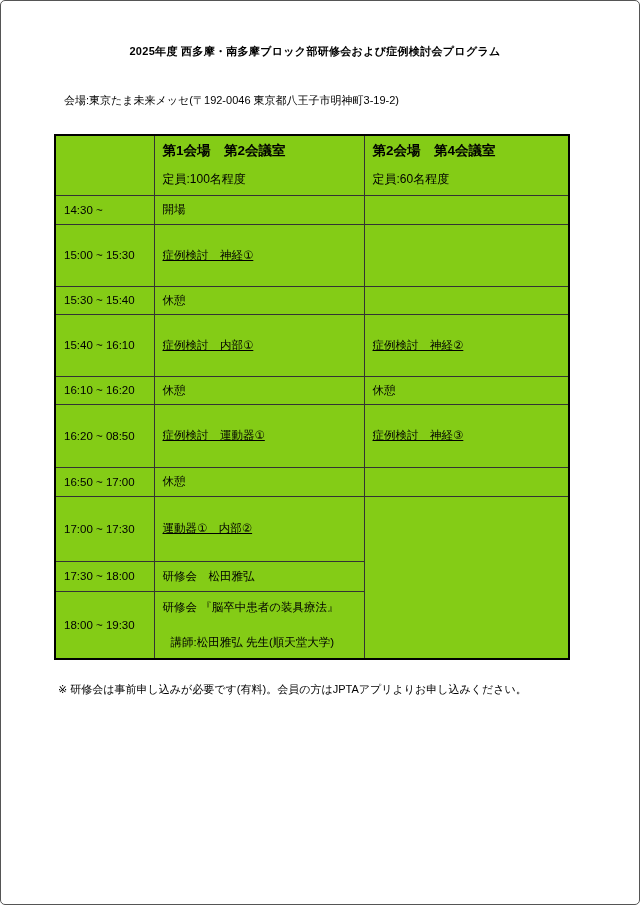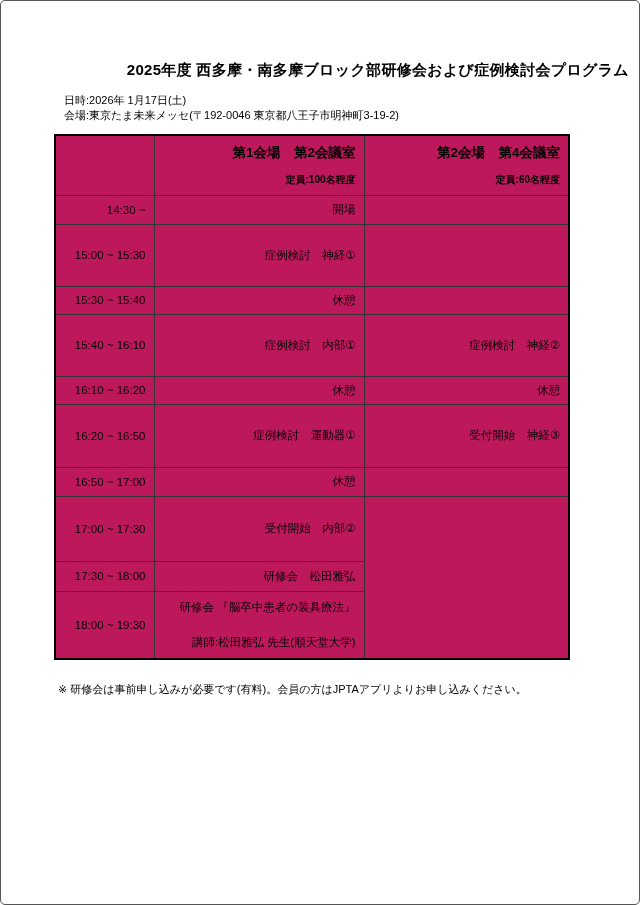--- a/index.html
+++ b/index.html
@@ -10,82 +10,81 @@
     box-sizing: border-box;
     background: #ffffff;
     border: 1.5px solid #555555;
     border-radius: 5px;
     font-family: "Liberation Sans", "DejaVu Sans", sans-serif;
     color: #000000;
     overflow: hidden;
   }
   .doc-title {
     position: absolute;
-    top: 60px; left: 0; right: 10px;
-    text-align: right;
-    font-size: 15px;
+    top: 43px; left: 0; right: 10px;
+    text-align: center;
+    font-size: 11px;
     font-weight: bold;
     letter-spacing: 0.3px;
   }
   .info-block {
     position: absolute;
     top: 92px; left: 63px;
     font-size: 11px;
     line-height: 14.5px;
   }
   table.schedule {
     position: absolute;
     top: 133px; left: 53px;
     border-collapse: collapse;
     table-layout: fixed;
     border: 2.5px solid #000000;
   }
   table.schedule th, table.schedule td {
     border: 1.5px solid var(--border, #333333);
-    background: #be185d;
+    background: #84cc16;
     padding: 2px 8px;
     vertical-align: middle;
     font-size: 11.5px;
     font-weight: normal;
-    text-align: right;
+    text-align: left;
     overflow: hidden;
   }
   col.c-time  { width: 99px; }
   col.c-hall1 { width: 210px; }
   col.c-hall2 { width: 205px; }
   tr.h-head { height: 60px; }
   tr.h29 { height: 29px; }
   tr.h62 { height: 62px; padding-left: 48px; }
   tr.h28 { height: 28px; }
   tr.h63 { height: 63px; }
   tr.h65 { height: 65px; padding-left: 6px; }
   tr.h30 { height: 30px; padding-left: 38px; }
   tr.h68 { height: 68px; }
   th.venue { text-align: center; vertical-align: middle; }
   .venue-name { font-weight: bold; font-size: 13.5px; }
-  .venue-cap  { font-weight: bold; font-size: 10px; margin-top: 11px; }
+  .venue-cap  { font-weight: normal; font-size: 12px; margin-top: 11px; }
   td.bold { font-weight: bold; }
-  td.bg-session { background: var(--session-bg, #fce4d6); }
+  td.bg-session { background: var(--session-bg, #fce4d6); text-decoration: underline; }
   td.bg-seminar { background: var(--seminar-bg, #bdd7ee); }
   .seminar-sub { font-weight: normal; padding-left: 8px; margin-top: 20px; }
   .footer-note {
     position: absolute;
     top: 681px; left: 57px;
     font-size: 11px;
   }
 </style>
 </head>
 <body>
 
 <div class="page">
 
   <div class="doc-title">2025年度 西多摩・南多摩ブロック部研修会および症例検討会プログラム</div>
 
   <div class="info-block">
-    <div>日時:2026年 1月17日(土)</div>
     <div>会場:東京たま未来メッセ(〒192-0046 東京都八王子市明神町3-19-2)</div>
   </div>
 
   <table class="schedule">
     <colgroup>
       <col class="c-time">
         <col class="c-hall1">
         <col class="c-hall2">
     </colgroup>
     <tbody>
@@ -125,34 +124,34 @@
         <td class="bold bg-session">症例検討　神経②</td>
       </tr>
 
       <tr class="h28">
         <td>16:10 ~ 16:20</td>
         <td>休憩</td>
         <td>休憩</td>
       </tr>
 
       <tr class="h63">
-        <td>16:20 ~ 16:50</td>
+        <td>16:20 ~ 08:50</td>
         <td class="bold bg-session">症例検討　運動器①</td>
-        <td class="bold bg-session">受付開始　神経③</td>
+        <td class="bold bg-session">症例検討　神経③</td>
       </tr>
 
       <tr class="h29">
         <td>16:50 ~ 17:00</td>
         <td>休憩</td>
         <td></td>
       </tr>
 
       <tr class="h65">
         <td>17:00 ~ 17:30</td>
-        <td class="bold bg-session">受付開始　内部②</td>
+        <td class="bold bg-session">運動器①　内部②</td>
         <td rowspan="3"></td>
       </tr>
 
       <tr class="h30">
         <td>17:30 ~ 18:00</td>
         <td class="bold">研修会　松田雅弘</td>
       </tr>
 
       <tr class="h68">
         <td>18:00 ~ 19:30</td>

